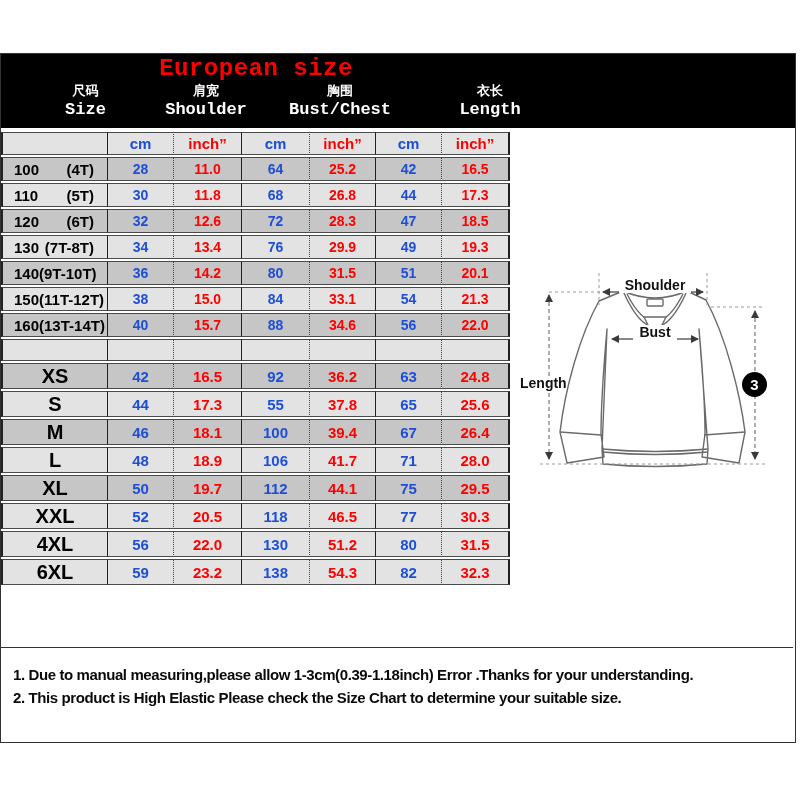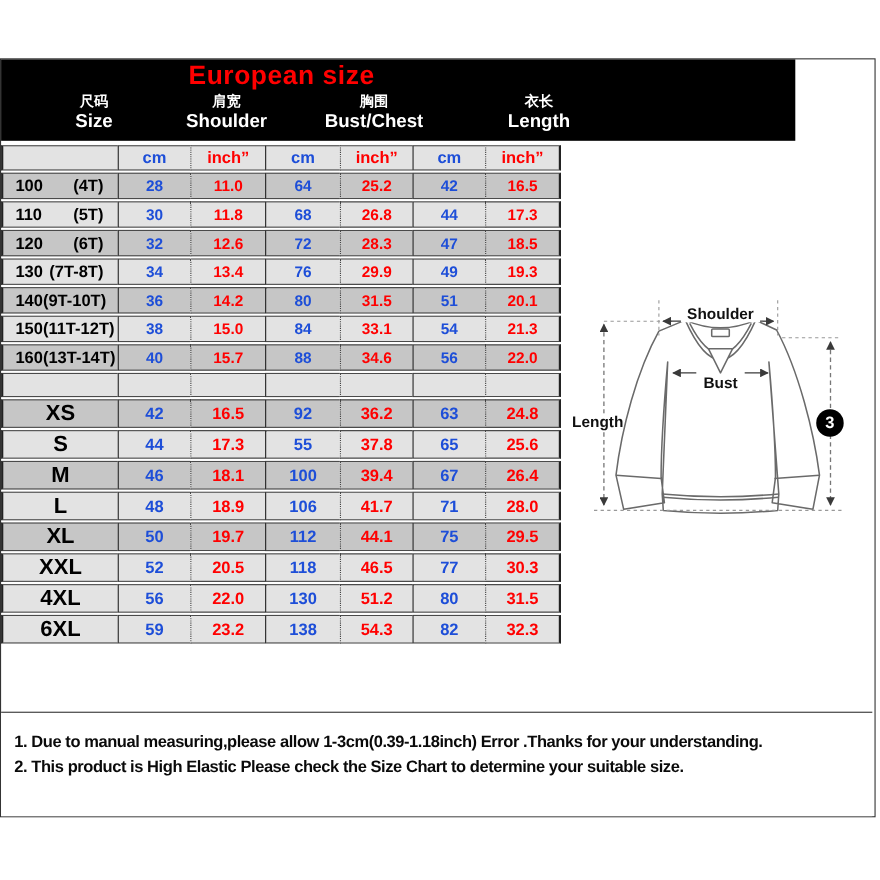--- a/index.html
+++ b/index.html
@@ -4,21 +4,21 @@
 <style>
   html,body{margin:0;padding:0;}
   body{
     width:800px;height:800px;position:relative;background:#fff;
     font-family:"Liberation Sans",sans-serif;font-weight:bold;color:#111;
     overflow:hidden;
   }
   
   .frame{position:absolute;left:0;top:53px;width:794px;height:688px;border:1px solid #333;background:#fff;}
   
-  .banner{position:absolute;left:1px;top:54px;width:722px;height:74px;background:#000;}
+  .banner{position:absolute;left:1px;top:54px;width:794px;height:74px;background:#000;font-family:Liberation Mono, monospace;}
   .title{position:absolute;left:0;top:1px;width:510px;text-align:center;color:#ff0000;font-size:24px;letter-spacing:.5px;}
   .hdr{position:absolute;top:31px;text-align:center;color:#fff;line-height:1.15;padding-left:31px;}
   .hdr .zh{font-size:13px;}
   .hdr .en{font-size:17px;}
   .hdr-size{left:0;width:107px;}
   .hdr-shoulder{left:107px;width:134px;}
   .hdr-bust{left:241px;width:134px;}
   .hdr-length{left:391px;width:134px;}
   
   .size-table{position:absolute;left:1px;top:130px;width:509px;border-collapse:separate;border-spacing:0 2px;table-layout:fixed;}
@@ -37,21 +37,21 @@
   .row-dark td{background:#c6c6c6;}
   .row-light td{background:#e3e3e3;}
   .spacer-row.row-light td{background:#e3e3e3;}
   .kid-label{display:flex;justify-content:space-between;align-items:center;padding:0 13px 0 11px;font-size:15px;color:#000;}
   .adult-row td.c-size{font-size:20px;color:#000;}
   
   .diagram{position:absolute;left:515px;top:225px;width:285px;height:270px;}
   .diagram svg{position:absolute;left:0;top:0;}
   .lbl{position:absolute;font-size:14px;color:#111;text-align:center;line-height:15px;background:#fff;}
   .lbl-shoulder{left:104px;top:53px;width:72px;}
-  .lbl-bust{left:119px;top:100px;width:42px;margin-top:16px;}
+  .lbl-bust{left:119px;top:100px;width:42px;}
   .lbl-length{left:5px;top:151px;width:46px;}
   .badge{
     position:absolute;left:227px;top:147px;width:25px;height:25px;background:#000;border-radius:50%;
     color:#fff;font-size:15px;line-height:25px;text-align:center;
   }
   
   .footer{position:absolute;left:1px;top:647px;width:792px;height:94px;border-top:1px solid #333;background:#fff;}
   .note{margin:0;padding-left:12px;font-size:15px;letter-spacing:-0.4px;line-height:23px;white-space:nowrap;color:#0a0a0a;}
   .note-first{padding-top:15px;}
 </style>

